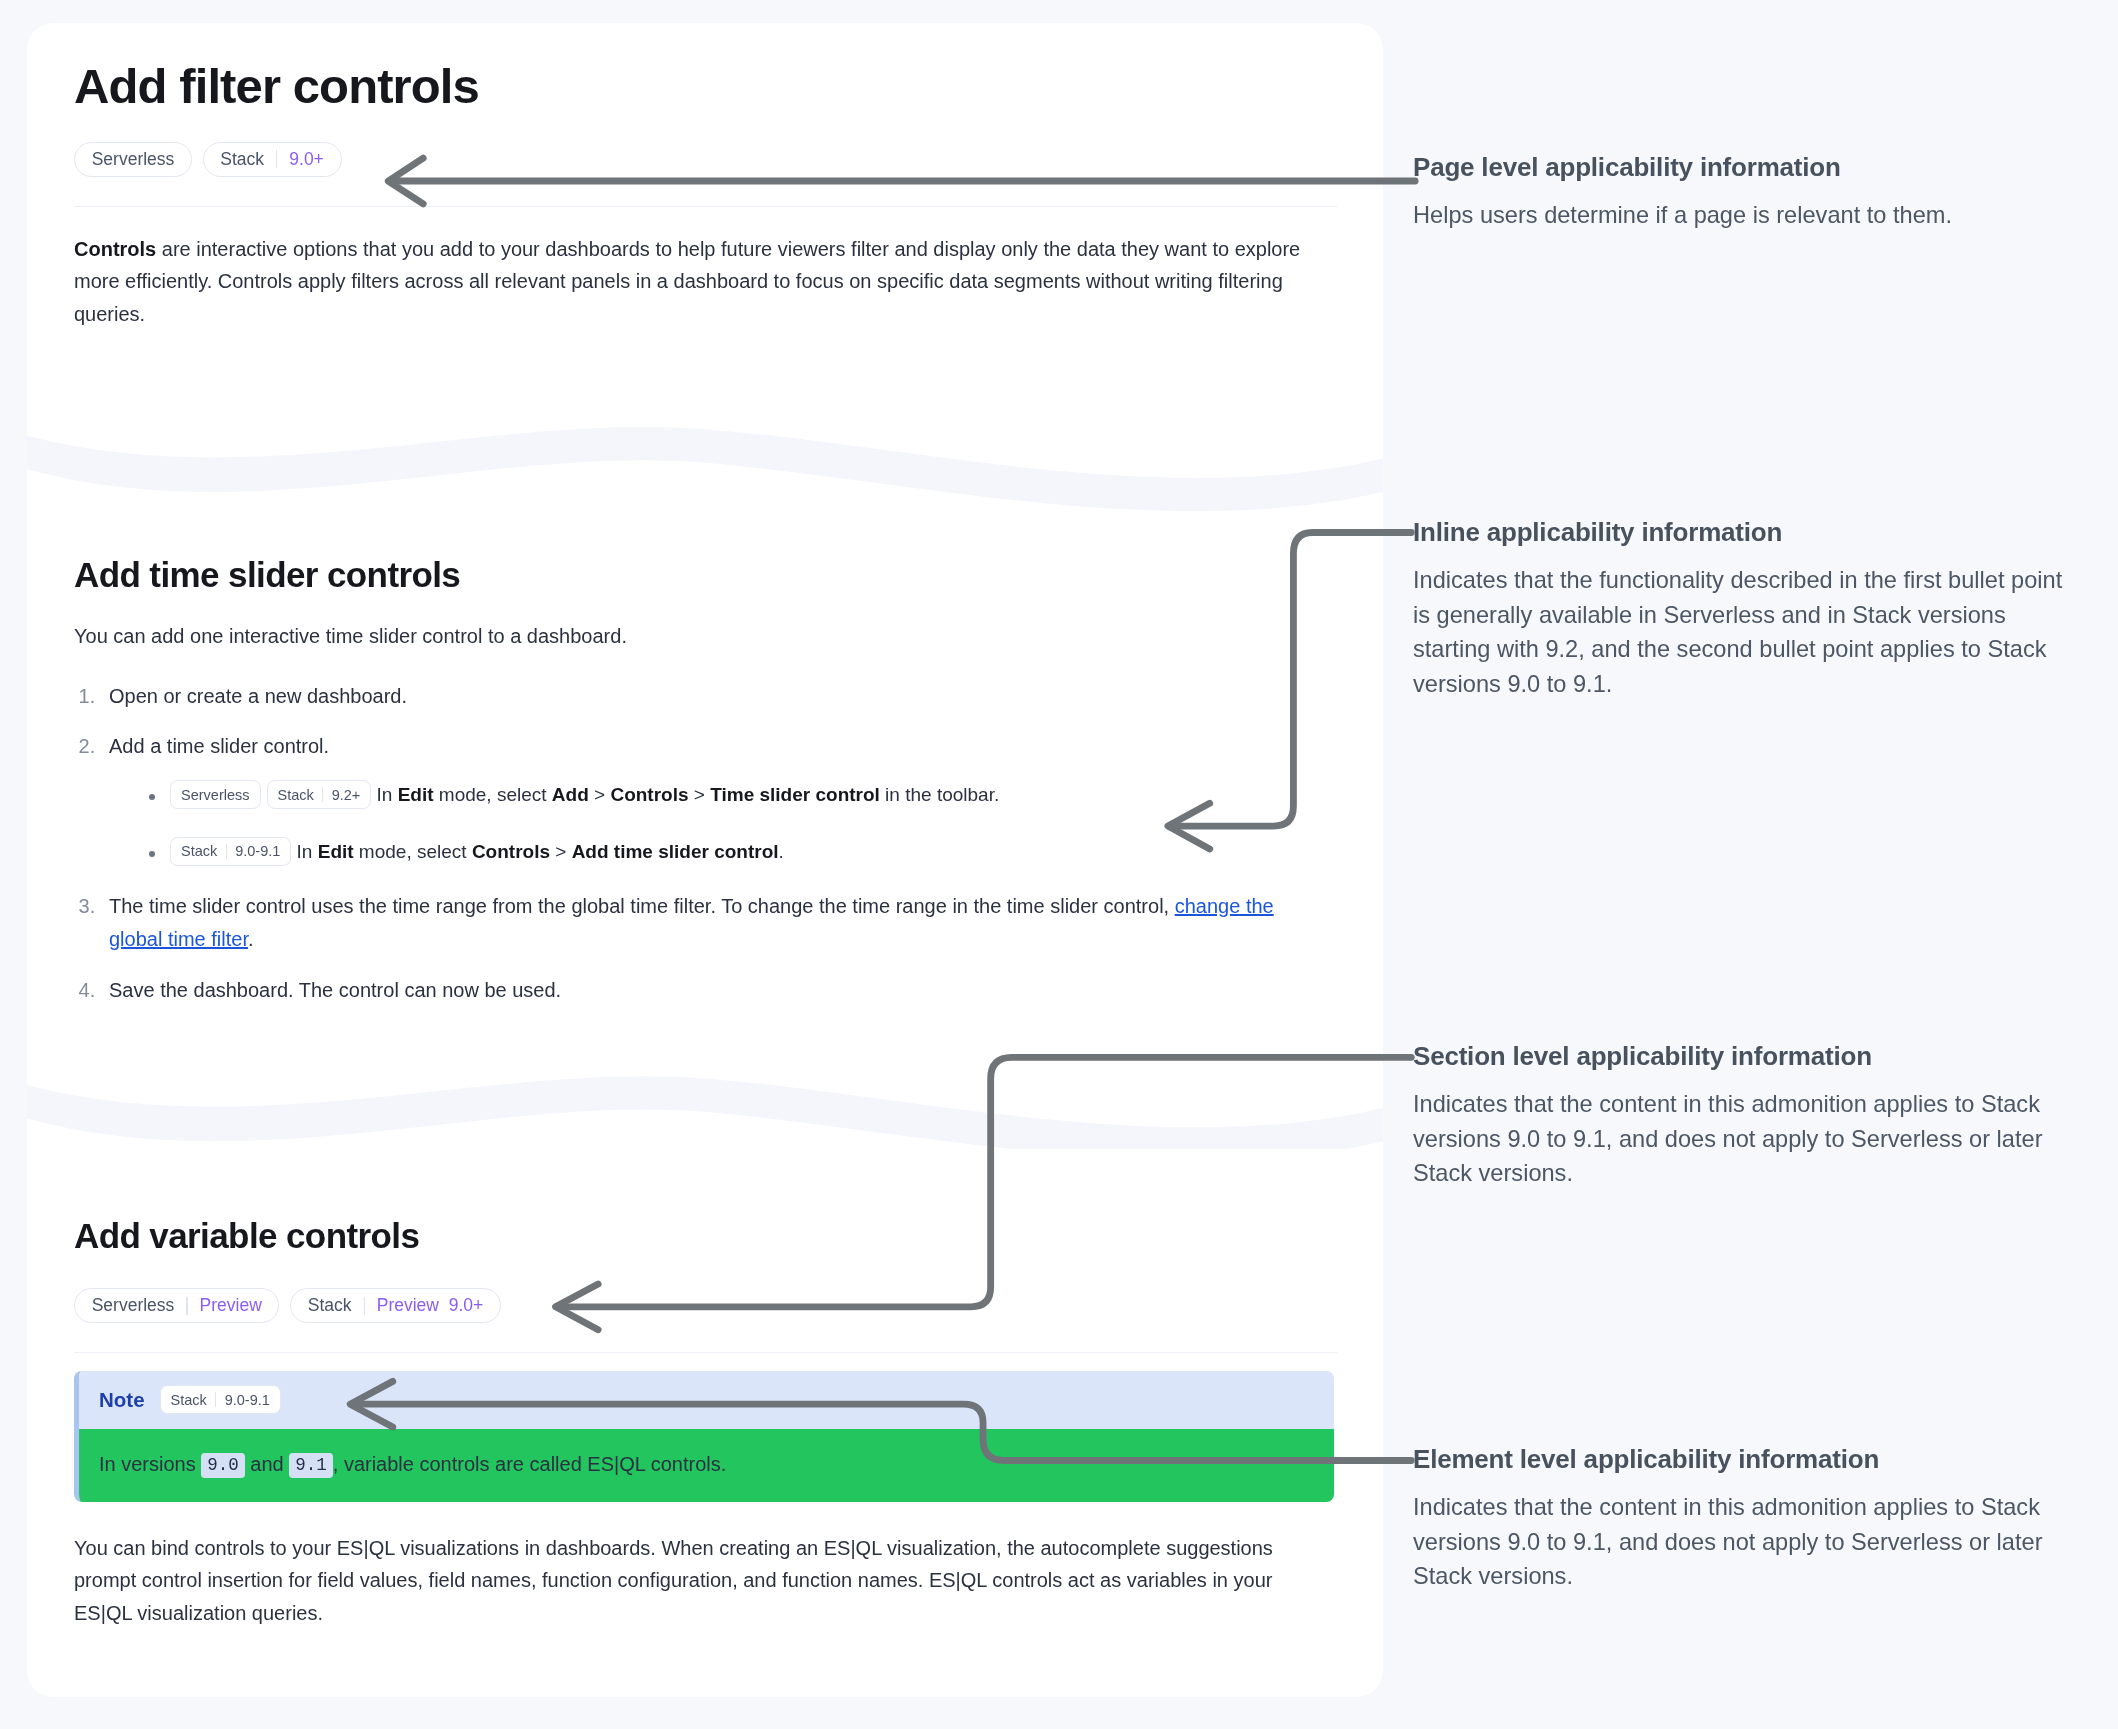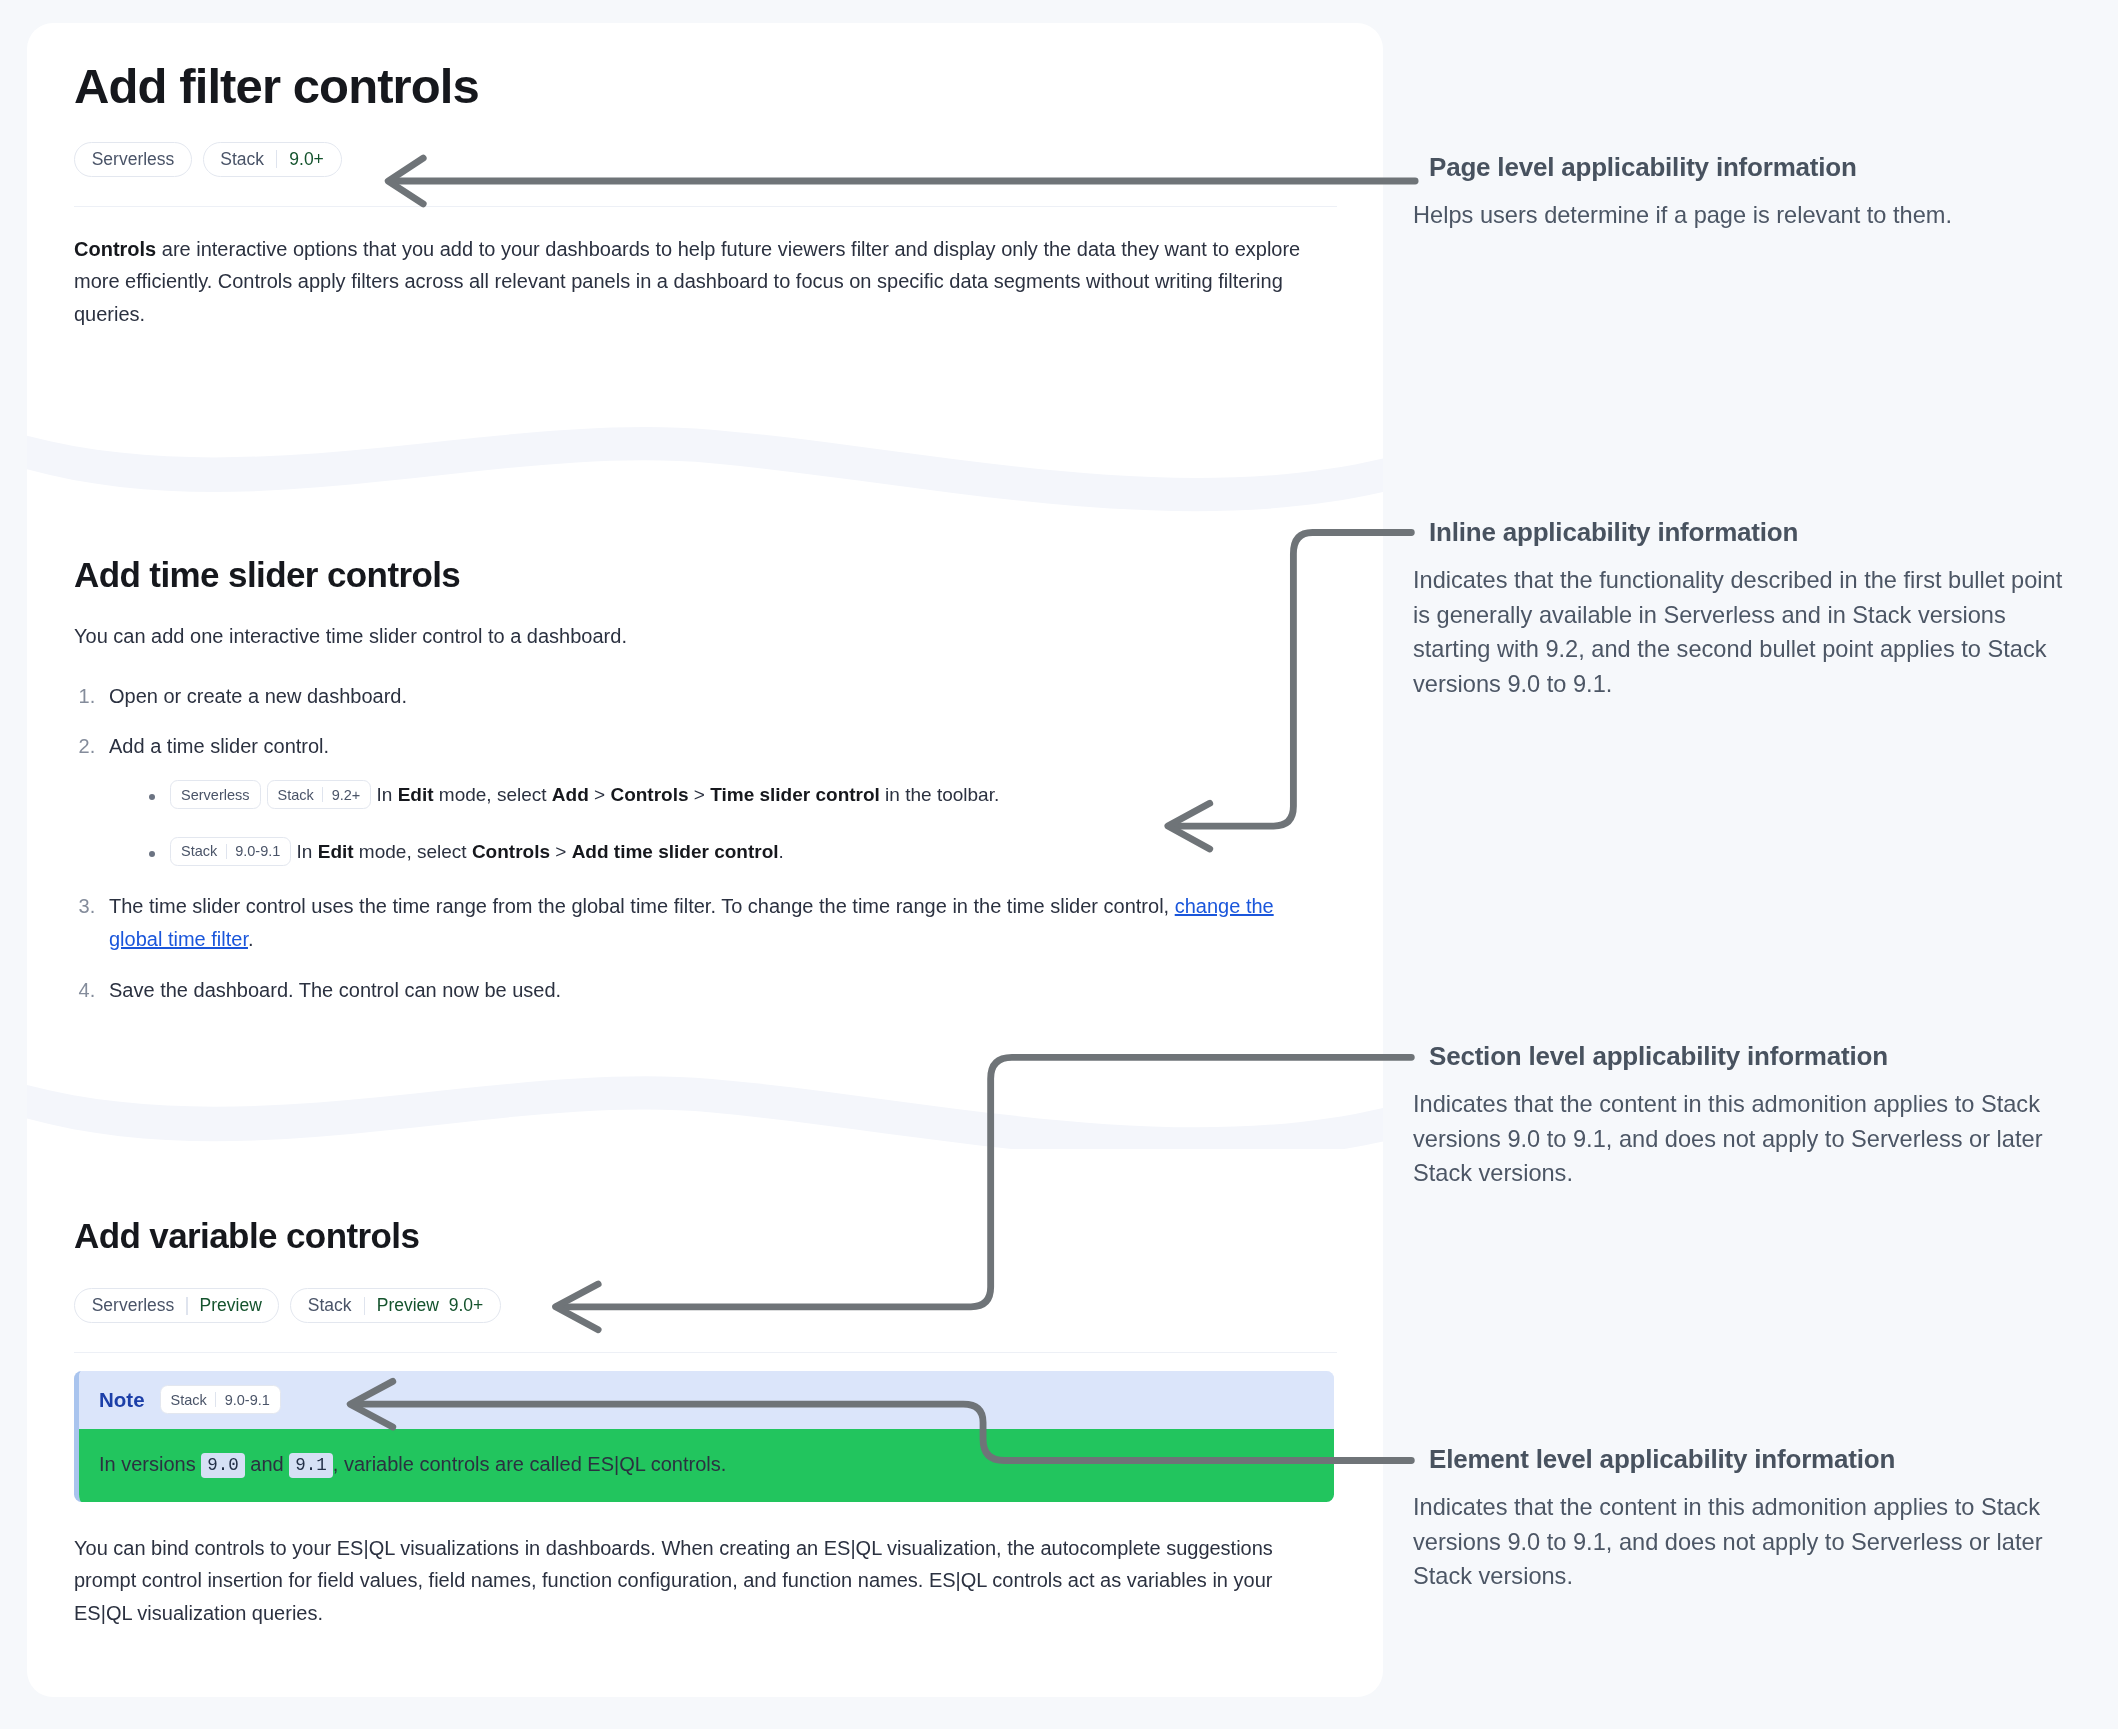--- a/index.html
+++ b/index.html
@@ -81,21 +81,21 @@
     white-space: nowrap;
   }
   .pill .divider {
     width: 1.2px;
     height: 18px;
     background: #dfe4ee;
     margin: 0 12px;
     flex: none;
   }
   .pill .life { color: #4a5468; }
-  .pill .ver  { color: #14532d; margin-left: 10.6px; }
+  .pill .ver  { color: #8b5cf6; margin-left: 10.6px; }
 
   
   .badge {
     display: inline-flex;
     align-items: center;
     border: 1.1px solid #e3e7ef;
     border-radius: 7.6px;
     background: #ffffff;
     height: 29px;
     padding: 0 10px;
@@ -220,21 +220,21 @@
   .annots {
     position: absolute;
     left: 1383px;
     top: 0;
     width: 736px;
     height: 1729px;
     background: #f6f8fb;
   }
   .annot { position: absolute; left: 30px; width: 654px; }
   .annot h3 {
-    margin: 0 0 15px 16px;
+    margin: 0 0 15px 0;
     font-size: 26px;
     line-height: 1.18;
     font-weight: 700;
     color: #48525f;
     letter-spacing: -0.2px;
   }
   .annot p {
     margin: 0;
     font-size: 23.6px;
     line-height: 1.48;

